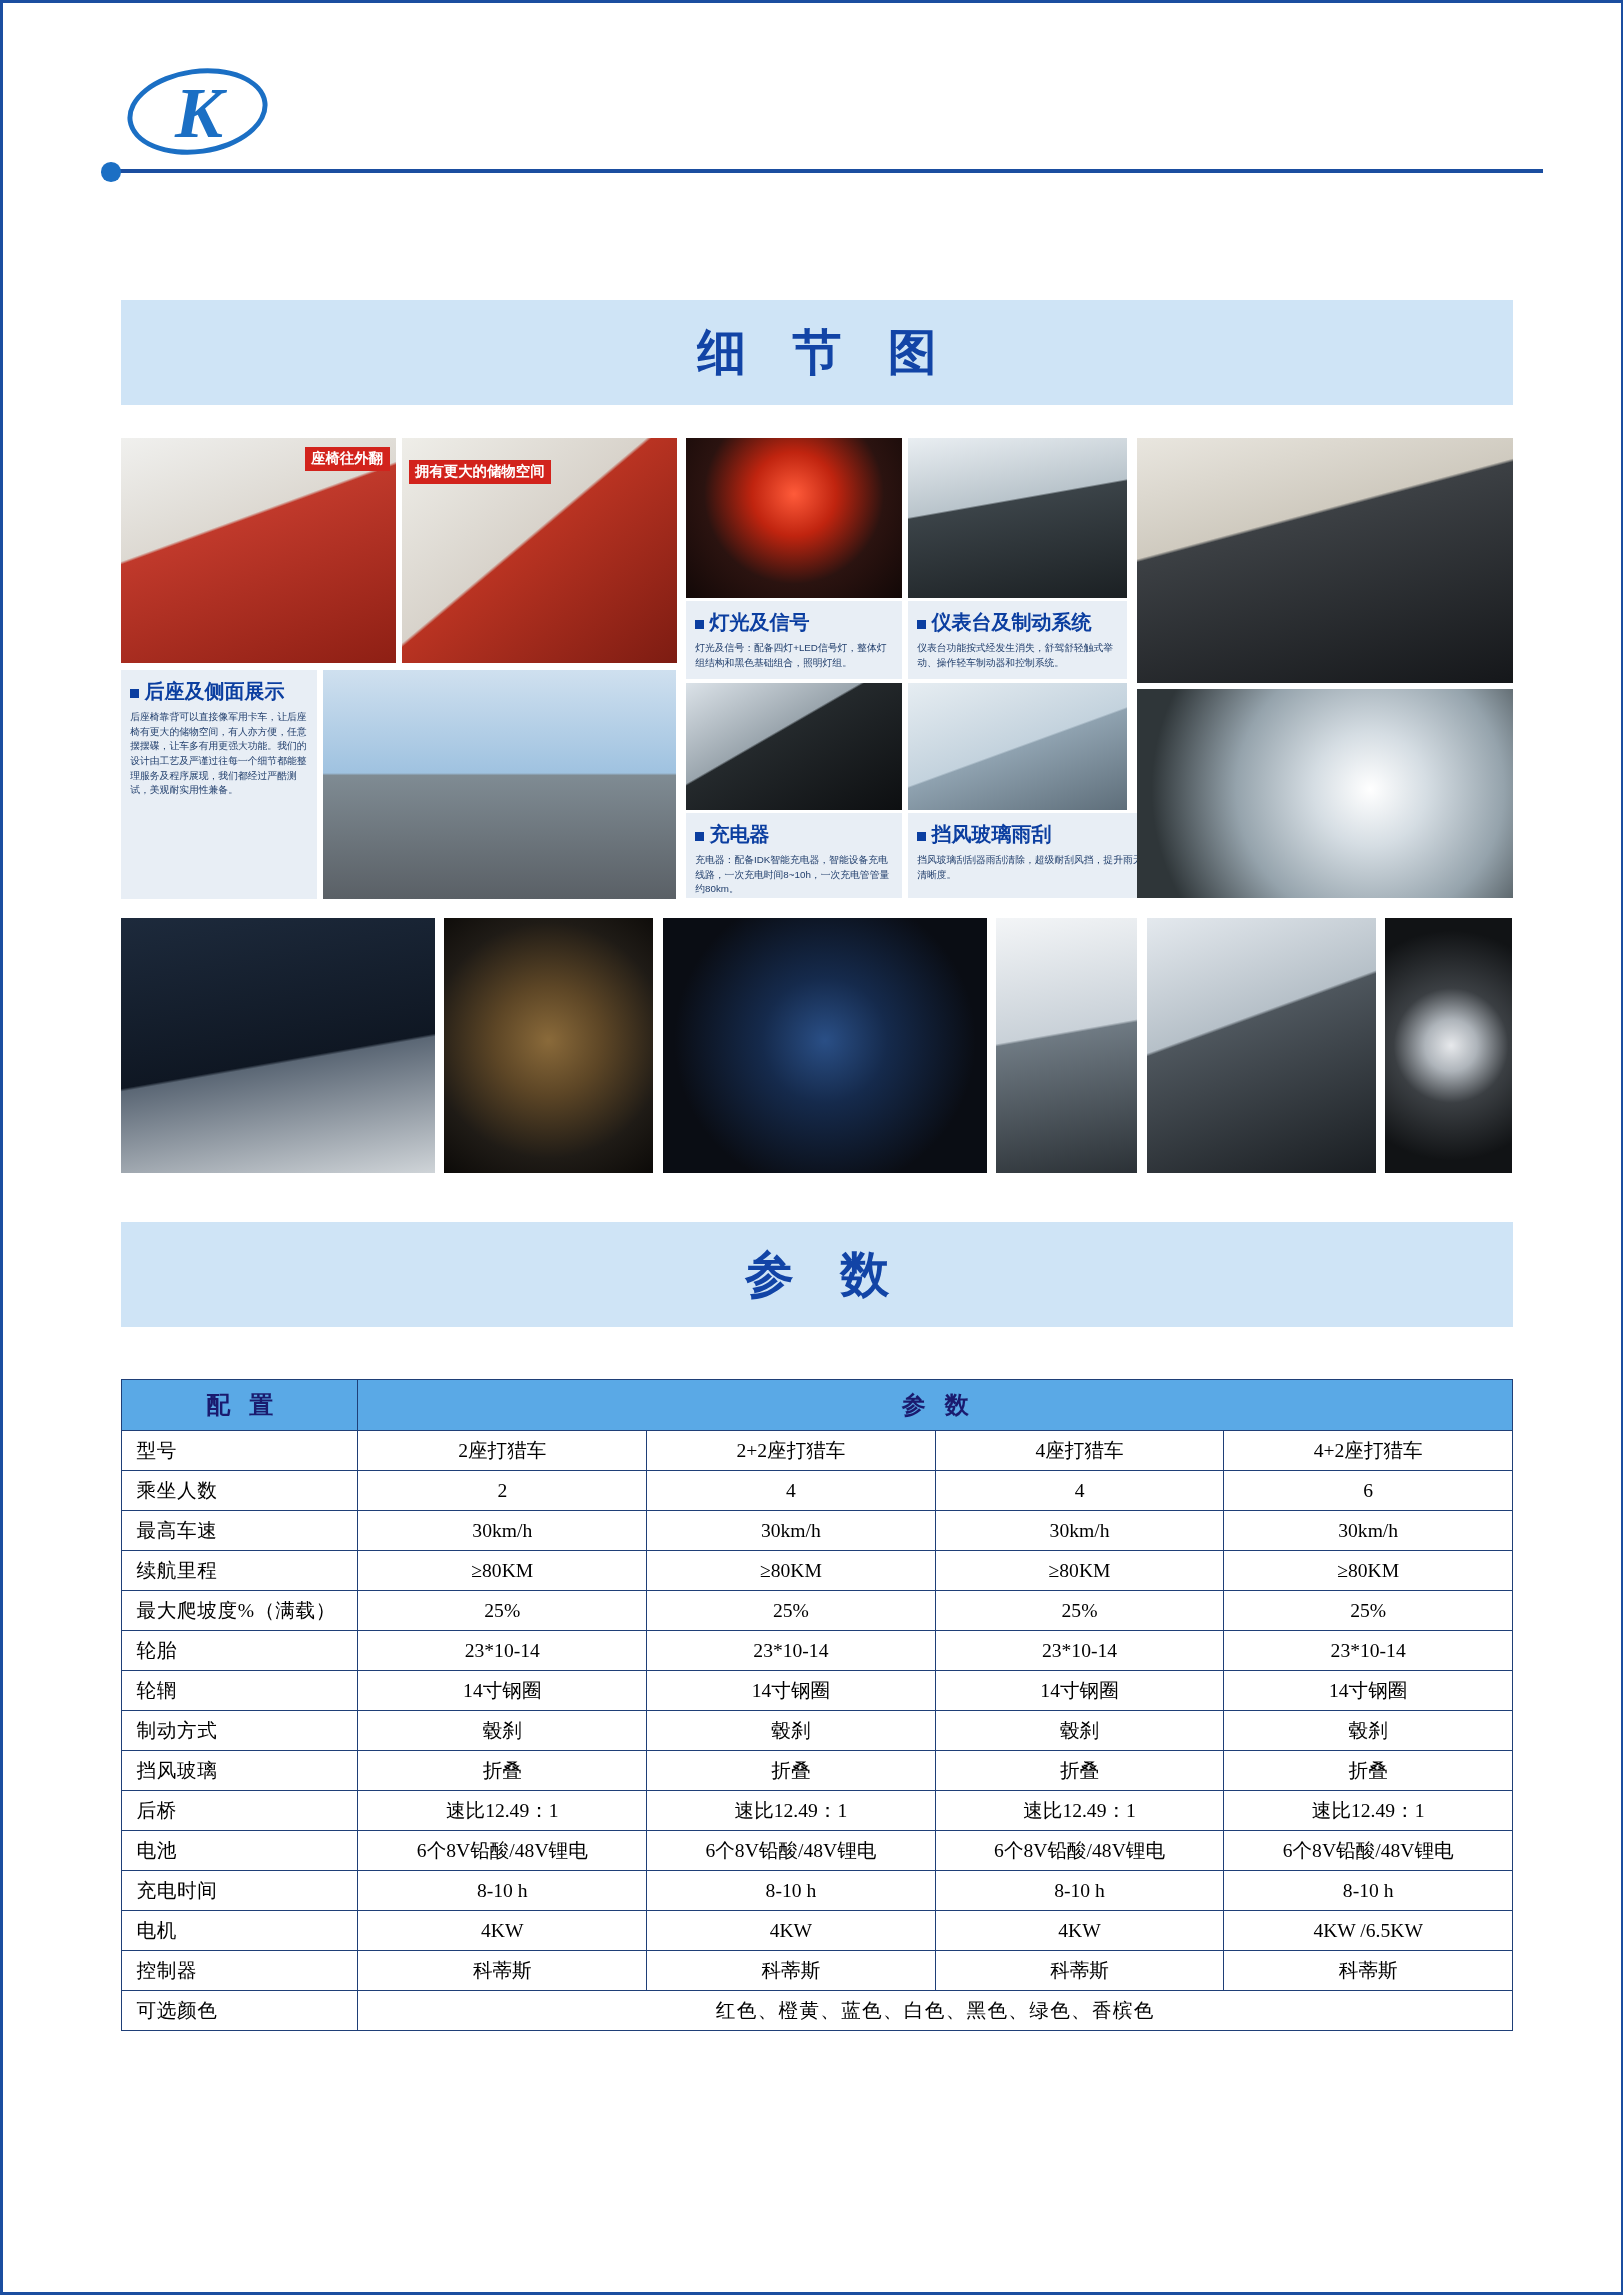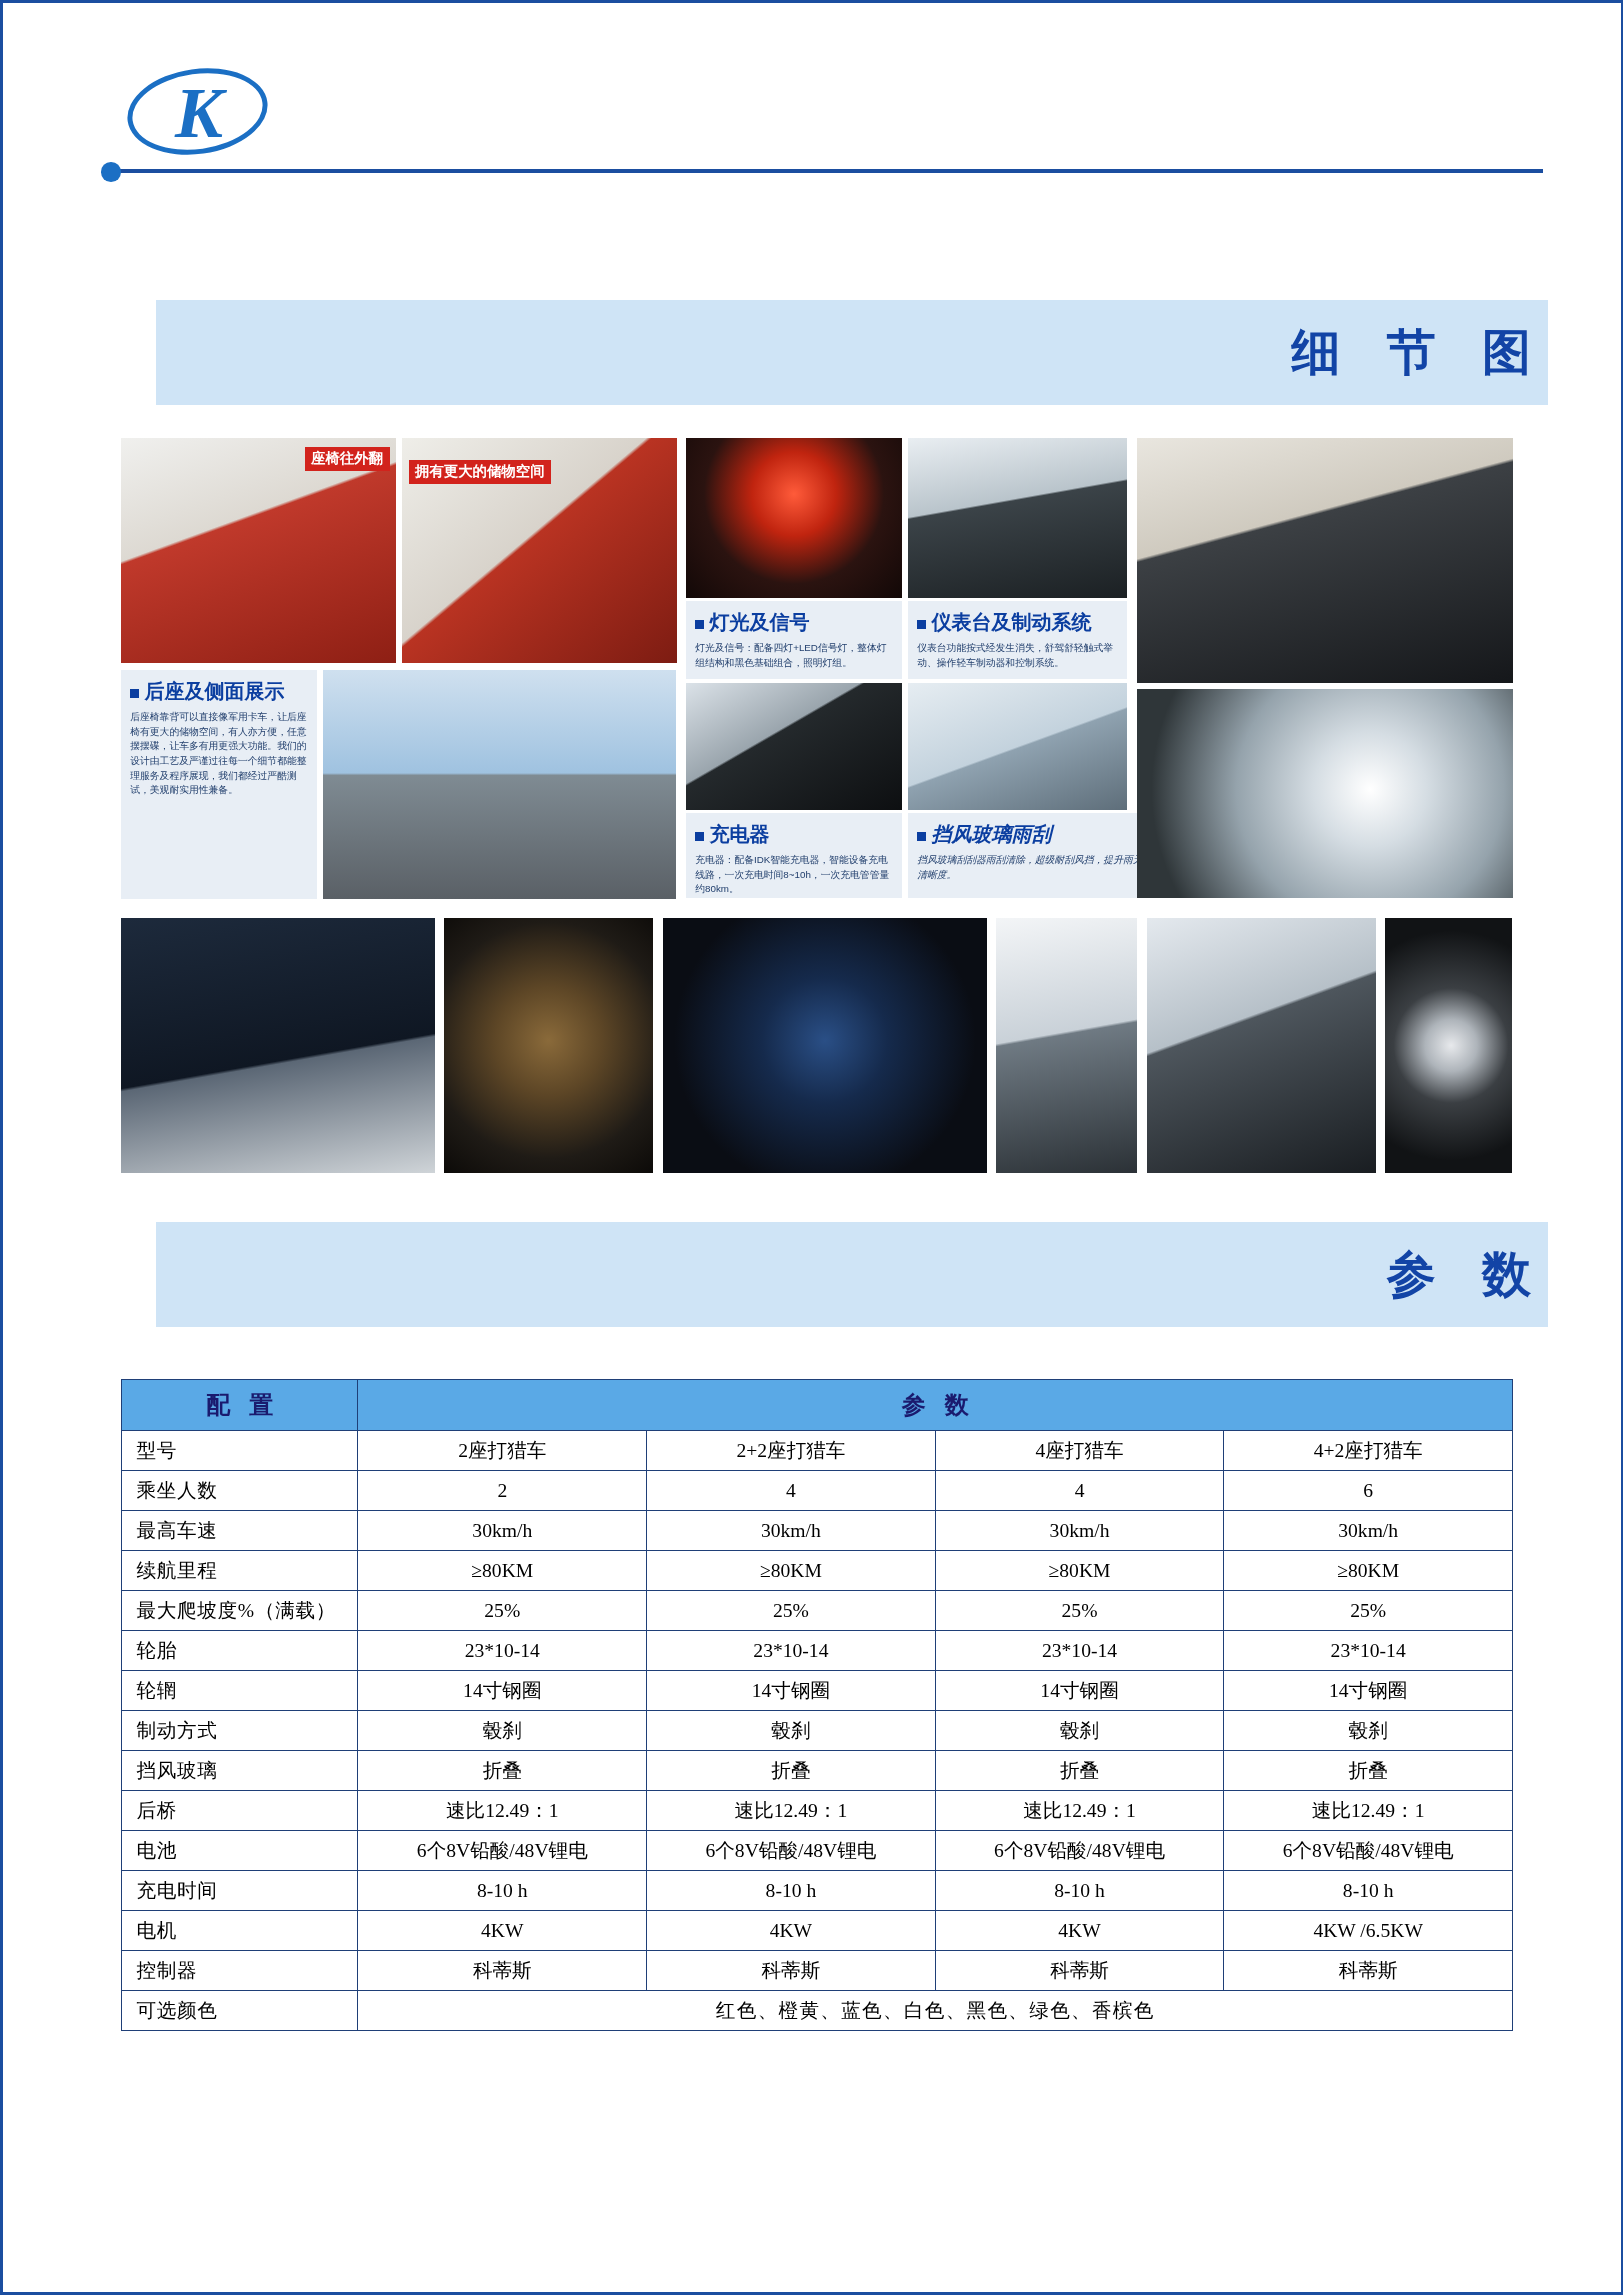--- a/index.html
+++ b/index.html
@@ -83,22 +83,21 @@
 
   
   .banner {
     position: absolute;
     left: 118px;
     width: 1392px;
     height: 105px;
     background: #cfe4f6;
     display: flex;
     align-items: center;
-    justify-content: flex-end;
-    margin-left: 35px;
+    justify-content: center;
   }
   .banner-text {
     color: #1244a6;
     font-family: "Liberation Serif", serif;
     font-size: 49px;
     font-weight: bold;
     letter-spacing: 17px;
     text-indent: 17px;
   }
   #banner-detail { top: 297px; }
@@ -158,21 +157,21 @@
   .cappanel .cp-body {
     font-size: 9.8px;
     line-height: 1.5;
     color: #23406e;
   }
 
   #cap-rear { left: 118px; top: 667px; width: 196px; height: 229px; }
   #cap-light { left: 683px; top: 598px; width: 216px; height: 78px; }
   #cap-dashp { left: 905px; top: 598px; width: 219px; height: 78px; }
   #cap-charger { left: 683px; top: 810px; width: 216px; height: 85px; }
-  #cap-wiper { left: 905px; top: 810px; width: 265px; height: 85px; font-style: italic; }
+  #cap-wiper { left: 905px; top: 810px; width: 265px; height: 85px; }
 
   
   .g-red { background: linear-gradient(160deg,#f0f0ee 0%,#ddd9d2 38%,#c0392b 39%,#8e1f14 100%); }
   .g-red2 { background: linear-gradient(140deg,#efeee9 0%,#d8d3cb 45%,#b93322 46%,#7d1c12 100%); }
   .g-blue { background: linear-gradient(180deg,#cfe0ef 0%,#9fc2e0 45%,#7f8b93 46%,#5a6066 100%); }
   .g-taillight { background: radial-gradient(circle at 50% 35%, #ff5b3a 0%, #c0240f 28%, #2b1310 60%, #120807 100%); }
   .g-dash { background: linear-gradient(170deg,#e9eef2 0%,#b9c4cb 40%,#3b4348 41%,#1b2023 100%); }
   .g-charger { background: linear-gradient(150deg,#dbe2e8 0%,#9aa5ad 40%,#24292c 41%,#0d0f11 100%); }
   .g-wiper { background: linear-gradient(160deg,#e6edf2 0%,#c3d2dd 50%,#8fa2b0 51%,#5e6e7a 100%); }
   .g-seats { background: linear-gradient(165deg,#e9e6df 0%,#cfcabf 35%,#3c4044 36%,#15171a 100%); }

